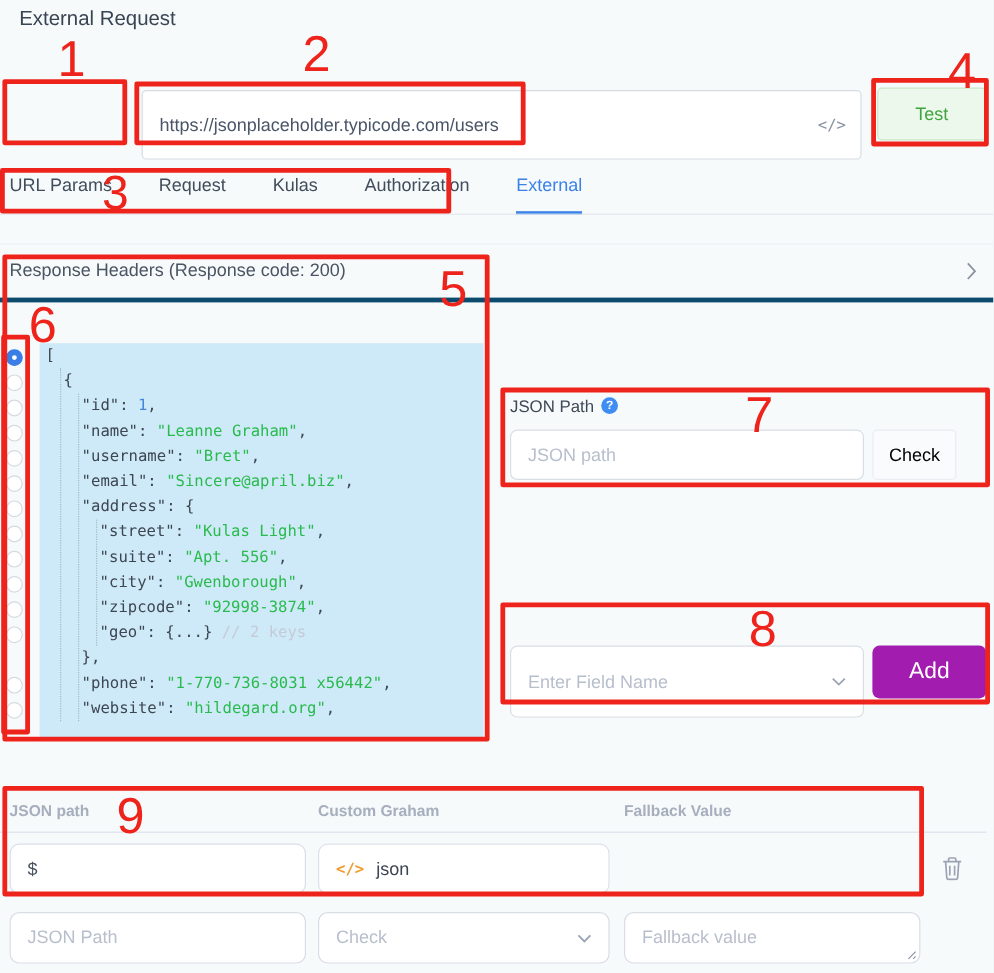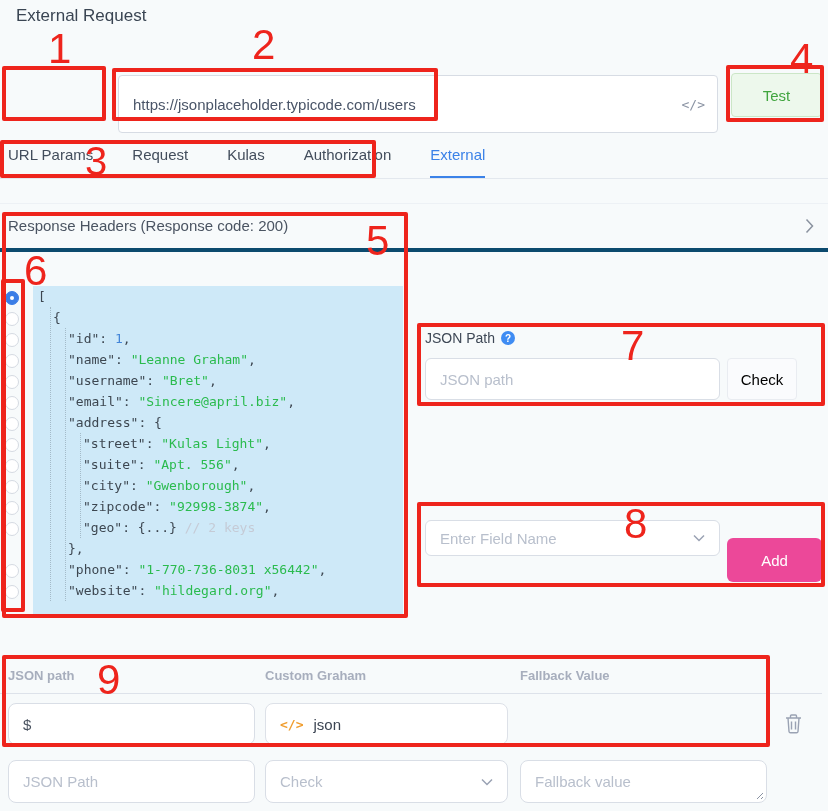--- a/index.html
+++ b/index.html
@@ -80,22 +80,22 @@
     left:727px;top:358px;width:70px;height:42px;background:#fafbfd;border:1px solid #e9ecf1;
     border-radius:4px;display:flex;align-items:center;justify-content:center;
     font-size:15px;color:#000000;cursor:pointer;box-sizing:border-box;
   }
   .fake-select{
     background:#fff;border:1px solid #d9dee6;border-radius:6px;box-sizing:border-box;
     display:flex;align-items:center;justify-content:space-between;padding:0 14px 0 14px;cursor:pointer;
   }
   .fake-select .ph{font-size:15px;color:#b8bfcc;}
   .add-btn{
-    left:727px;top:538px;width:95px;height:44px;background:#ec4899;border:none;border-radius:6px;
-    display:flex;align-items:center;justify-content:center;font-size:15px;color:#fff;cursor:pointer;
+    left:727px;top:538px;width:95px;height:44px;background:#a21caf;border:none;border-radius:6px;
+    display:flex;align-items:center;justify-content:center;font-size:19px;color:#fff;cursor:pointer;
   }
 
   
   .col-head{font-size:13px;font-weight:700;color:#a7aebd;}
   .cell-box{
     background:#fff;border:1px solid #dde1e8;border-radius:8px;box-sizing:border-box;
     display:flex;align-items:center;padding:0 14px;gap:10px;
   }
   .cell-box .cf-icon{color:#f09d2e;font-weight:bold;font-size:13px;font-family:"DejaVu Sans Mono",monospace;}
   .cell-box .cf-text{font-size:15px;color:#3c4553;}
@@ -208,21 +208,21 @@
       <div class="json-line" style="padding-left: 35px;"><span class="seg-k">"website"</span><span class="seg-p">: </span><span class="seg-s">"hildegard.org"</span><span class="seg-p">,</span></div>
     </div>
 
   <div class="abs sec-label" style="left:425px;top:330px;">
     <span>JSON Path</span>
     <span class="help-dot">?</span>
   </div>
   <input class="abs text-input" style="left: 425px; top: 358px; width: 295px; height: 42px;" placeholder="JSON path">
   <button class="abs check-btn">Check</button>
 
-  <div class="abs fake-select" style="left:425px;top:520px;width:295px;height:36px;">
+  <div class="abs fake-select" style="left:425px;top:538px;width:295px;height:60px;">
     <span class="ph">Enter Field Name</span>
     <span>
       <svg width="12" height="8" viewBox="0 0 12 8">
           <path d="M1 1.5 L6 6.5 L11 1.5" fill="none" stroke="#9aa2b3" stroke-width="1.5"></path>
         </svg>
     </span>
   </div>
   <button class="abs add-btn">Add</button>
 
   <div class="abs col-head" style="left:8px;top:668px;">JSON path</div>

